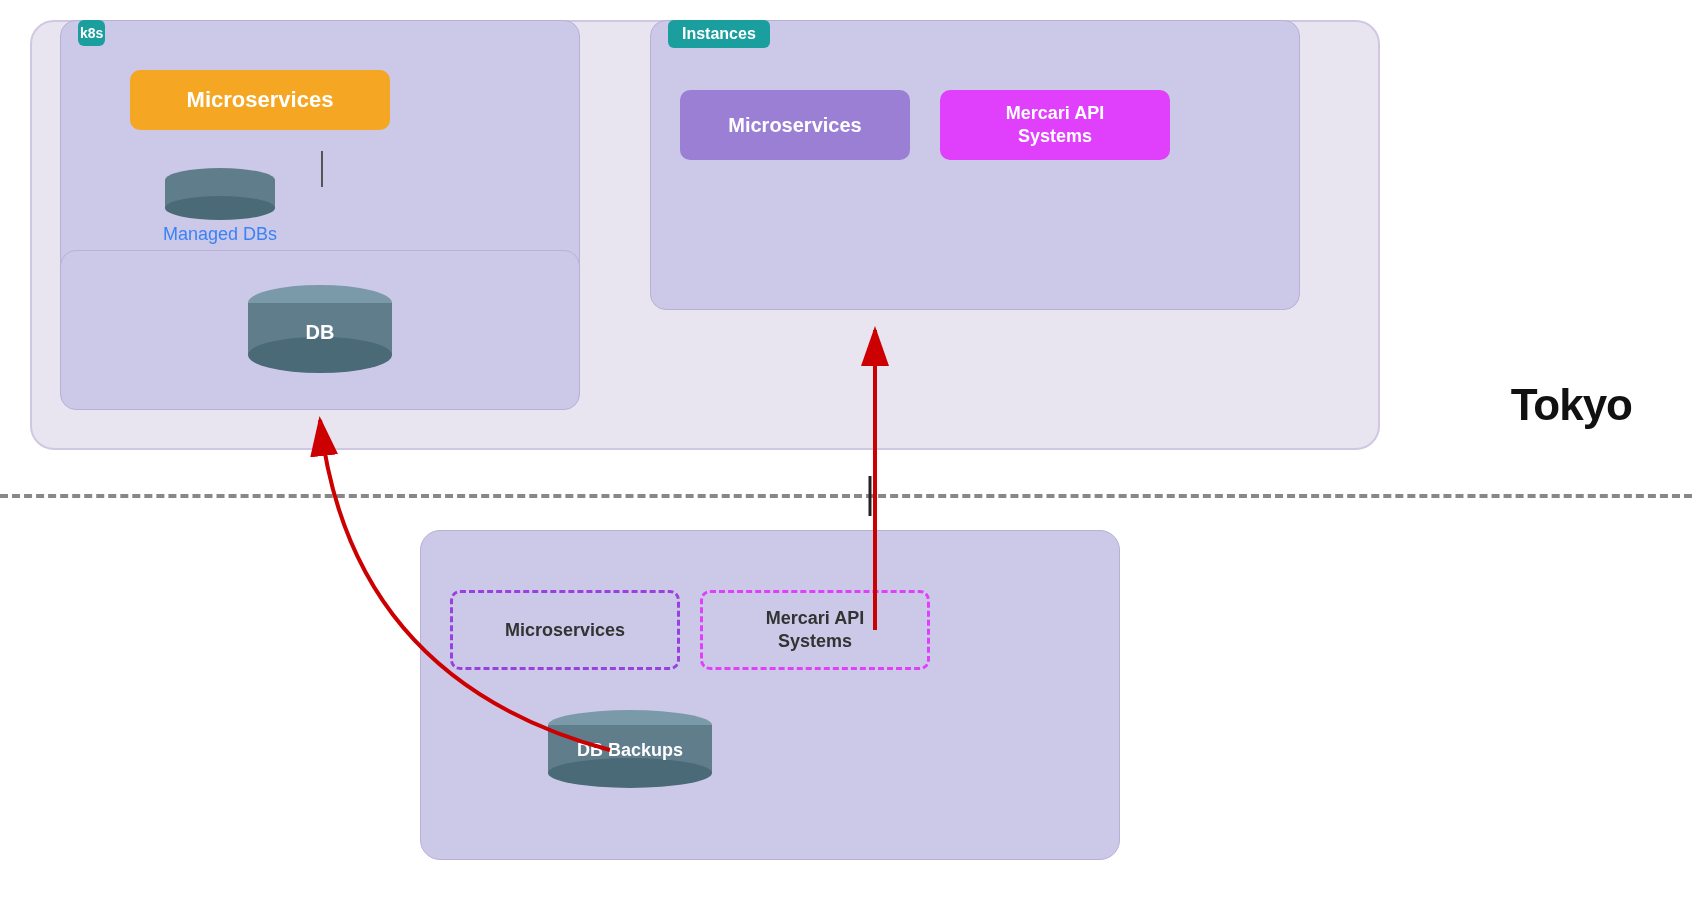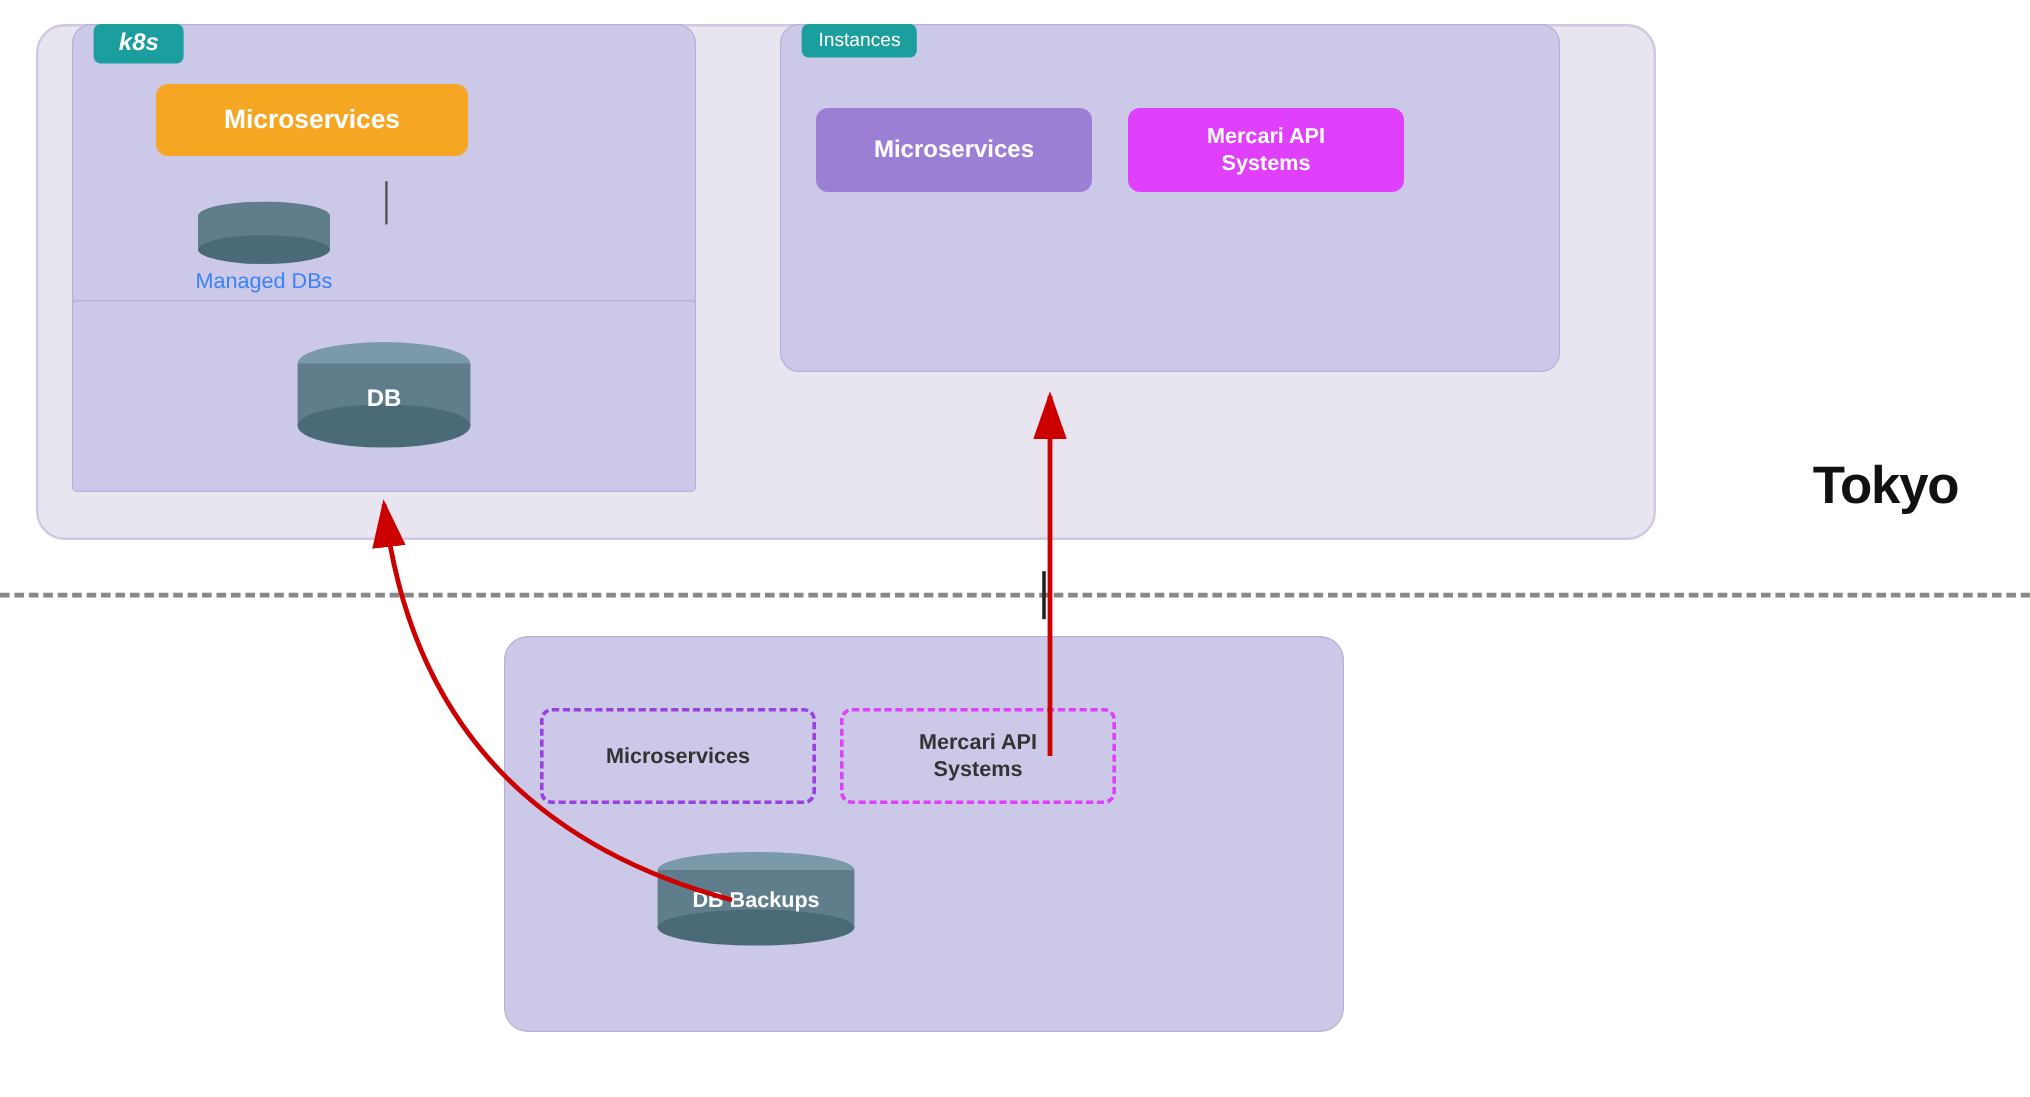--- a/index.html
+++ b/index.html
@@ -73,25 +73,24 @@
       border-radius: 16px;
       border: 1px solid #b8b0d8;
     }
 
     .k8s-badge {
       position: absolute;
       top: 20px;
       left: 78px;
       background: #1a9e9e;
       color: #fff;
-      font-size: 20px;
+      font-size: 14px;
       font-weight: 600;
-      padding: 5px 21px;
+      padding: 5px 2px;
       border-radius: 6px;
-      font-style: italic;
     }
 
     
     .ms-orange {
       position: absolute;
       top: 70px;
       left: 130px;
       width: 260px;
       height: 60px;
       background: #f5a623;
@@ -123,21 +122,21 @@
     }
 
     
     .db-outer-box {
       position: absolute;
       top: 250px;
       left: 60px;
       width: 520px;
       height: 160px;
       background: #ccc8e8;
-      border-radius: 4px;
+      border-radius: 16px;
       border: 1px solid #b8b0d8;
       display: flex;
       align-items: center;
       justify-content: center;
       flex-direction: column;
       gap: 4px;
     }
 
     
     .instances-box {
@@ -151,21 +150,21 @@
       border: 1px solid #b8b0d8;
     }
 
     .instances-badge {
       position: absolute;
       top: 20px;
       left: 668px;
       background: #1a9e9e;
       color: #fff;
       font-size: 16px;
-      font-weight: 400;
+      font-weight: 700;
       padding: 5px 14px;
       border-radius: 6px;
     }
 
     
     .ms-purple {
       position: absolute;
       top: 90px;
       left: 680px;
       width: 230px;

